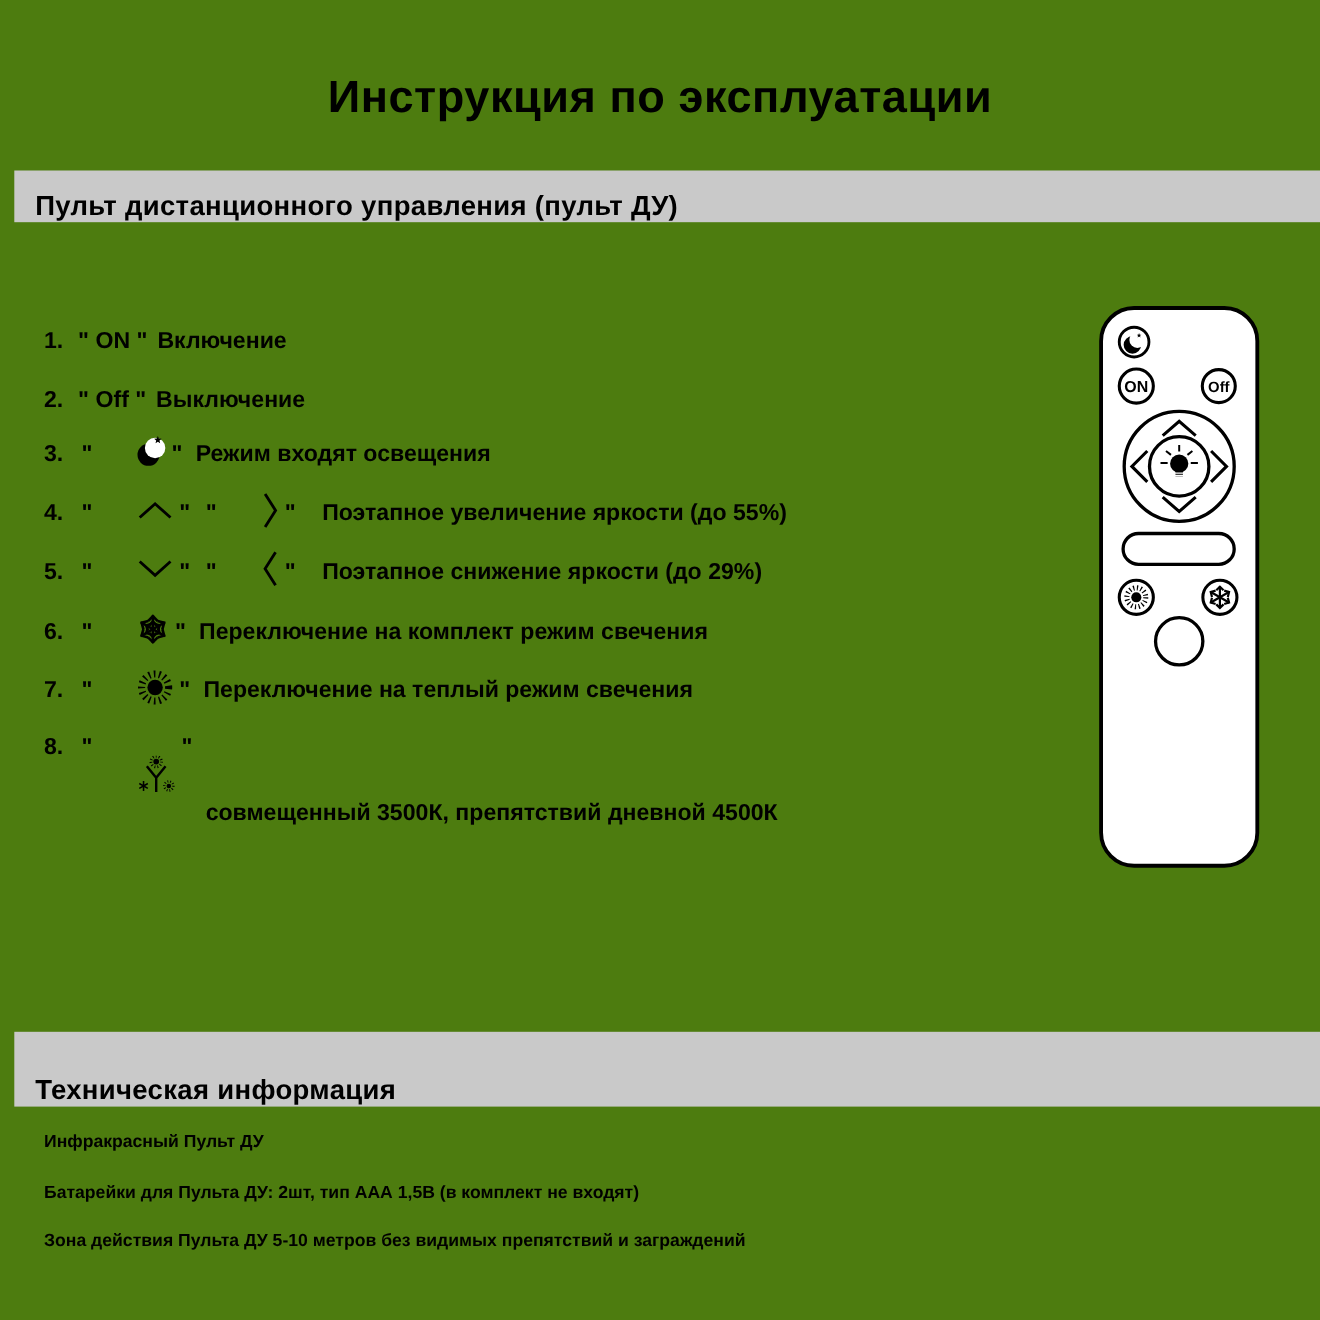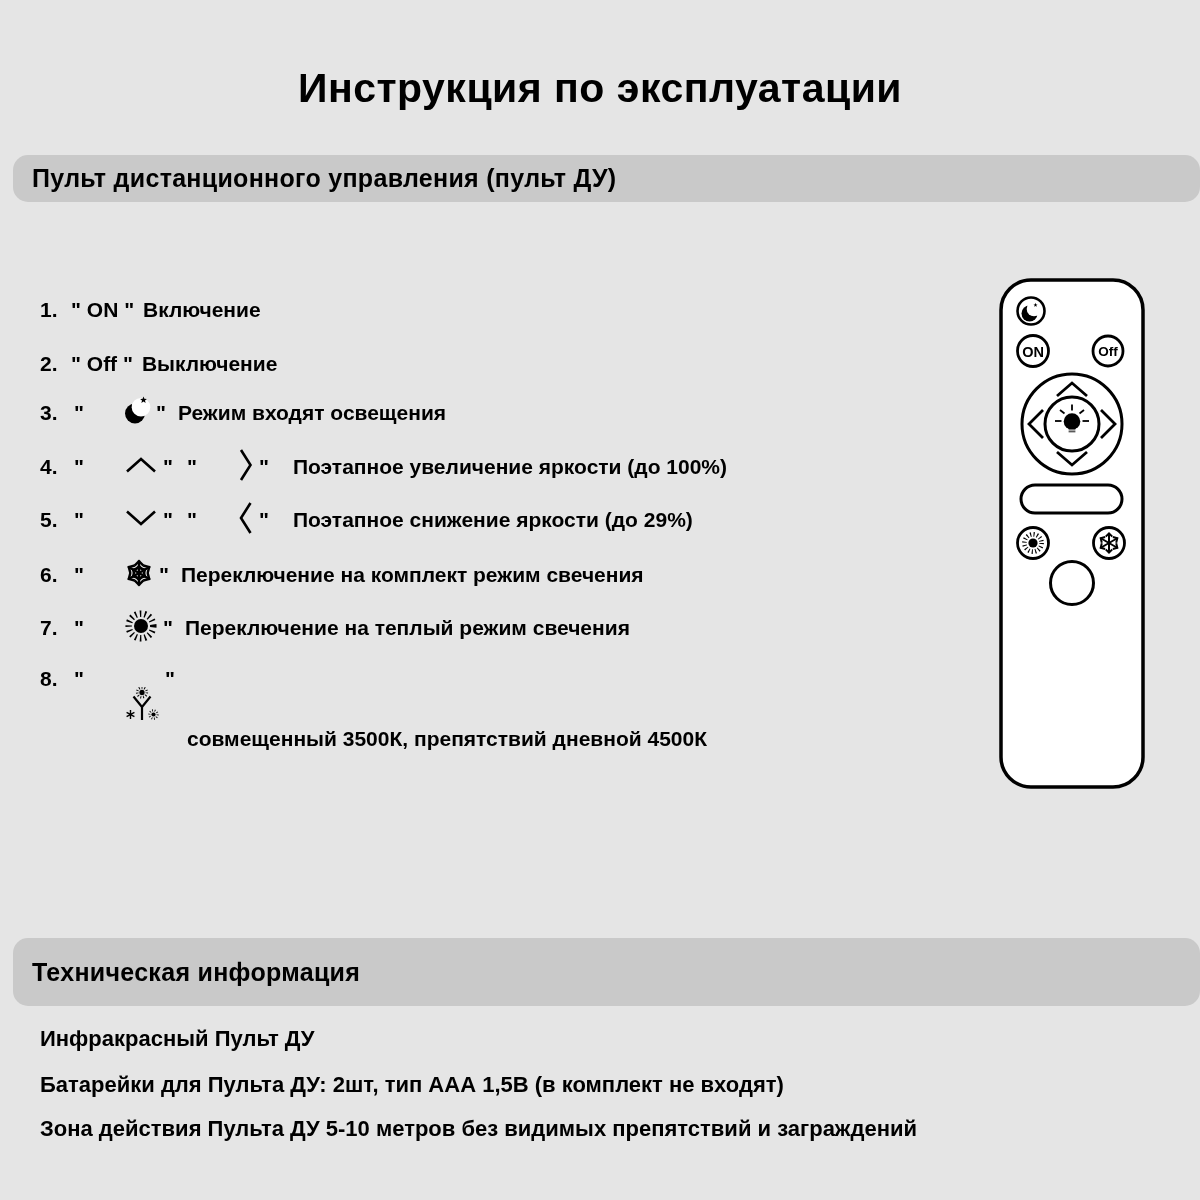--- a/index.html
+++ b/index.html
@@ -1,45 +1,45 @@
 <!DOCTYPE html>
 <html><head>
 <meta charset="utf-8">
 <style>
   html,body{margin:0;padding:0;background:#fff;}
   .page{
-    position:relative;width:1200px;height:1200px;background:#e5e5e5;overflow:hidden;
+    position:relative;width:1200px;height:1200px;background:#4d7c0f;overflow:hidden;
     font-family:"Liberation Sans","DejaVu Sans",sans-serif;font-weight:bold;color:#000;
   }
   .title{
     position:absolute;top:64px;left:0;width:1200px;text-align:center;
     font-size:41px;line-height:48px;letter-spacing:0.5px;
   }
   .section-bar{
     position:absolute;left:13px;width:1187px;background:#c9c9c9;
-    display:flex;align-items:center;padding-left:19px;box-sizing:border-box;
-    font-size:25px;letter-spacing:0.3px;border-radius:15px;
+    display:flex;align-items:flex-end;padding-left:19px;box-sizing:border-box;
+    font-size:25px;letter-spacing:0.3px;
   }
   .bar-remote{top:155px;height:47px;}
   .bar-tech{top:938px;height:68px;}
   .row{
     position:absolute;left:40px;display:flex;align-items:center;height:36px;
     font-size:21px;white-space:pre;
   }
   .row.two-line{align-items:flex-start;height:66px;}
   .row.two-line .num,.row.two-line .q{line-height:30px;}
   .row.two-line .ic{margin-top:-1px;}
   .num{display:inline-block;width:31px;flex:none;}
   .q{margin:0 3px;}
   .ic{display:inline-block;flex:none;margin:0 2px;}
   .desc{margin-left:9px;line-height:30px;}
   .desc.wide-gap{margin-left:21px;}
   .grp-gap{width:8px;flex:none;}
   .desc-block{margin-left:9px;line-height:30px;}
-  .tech-line{position:absolute;left:40px;font-size:22px;line-height:26px;}
+  .tech-line{position:absolute;left:40px;font-size:16px;line-height:26px;}
   .tl-0{top:1026px;}
   .tl-1{top:1072px;}
   .tl-2{top:1116px;}
   .remote{position:absolute;left:992px;top:272px;width:160px;height:530px;}
   svg{display:block;}
   .row svg{display:inline-block;}
 </style>
 </head>
 <body>
 
@@ -87,21 +87,21 @@
     </span>
     <span class="q">"</span>
     <span class="grp-gap"></span>
     <span class="q">"</span>
     <span class="ic">
       <svg width="17" height="38" viewBox="0 0 17 38">
           <path d="M4 4 L13.5 19 L4 34" fill="none" stroke="#000" stroke-width="2.6"></path>
         </svg>
     </span>
     <span class="q">"</span>
-    <span class="desc wide-gap">Поэтапное увеличение яркости (до 100%)</span>
+    <span class="desc wide-gap">Поэтапное увеличение яркости (до 55%)</span>
   </div>
 
   <div class="row" style="top:502px">
     <span class="num">5.</span>
     <span class="q">"</span>
     <span class="ic">
       <svg width="34" height="18" viewBox="0 0 34 18">
           <path d="M3 2.5 L17 15 L31 2.5" fill="none" stroke="#000" stroke-width="2.6"></path>
         </svg>
     </span>

